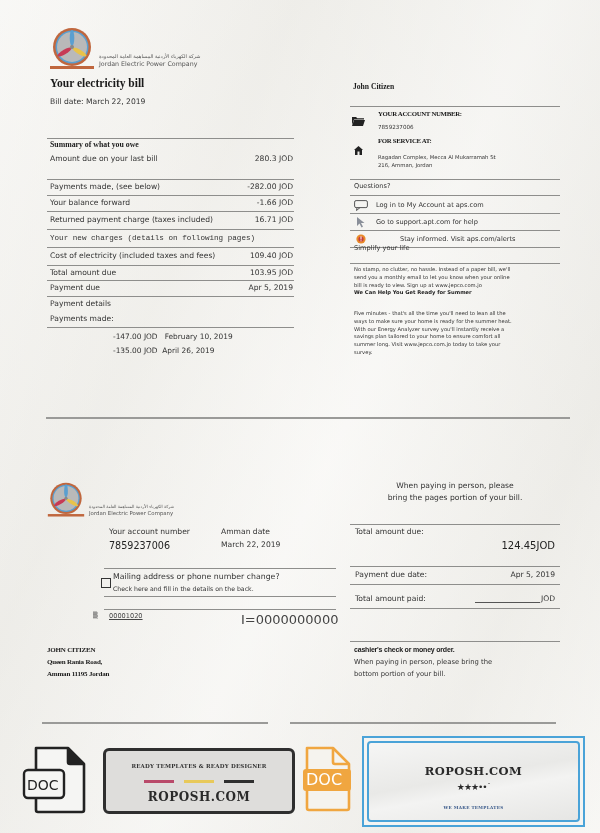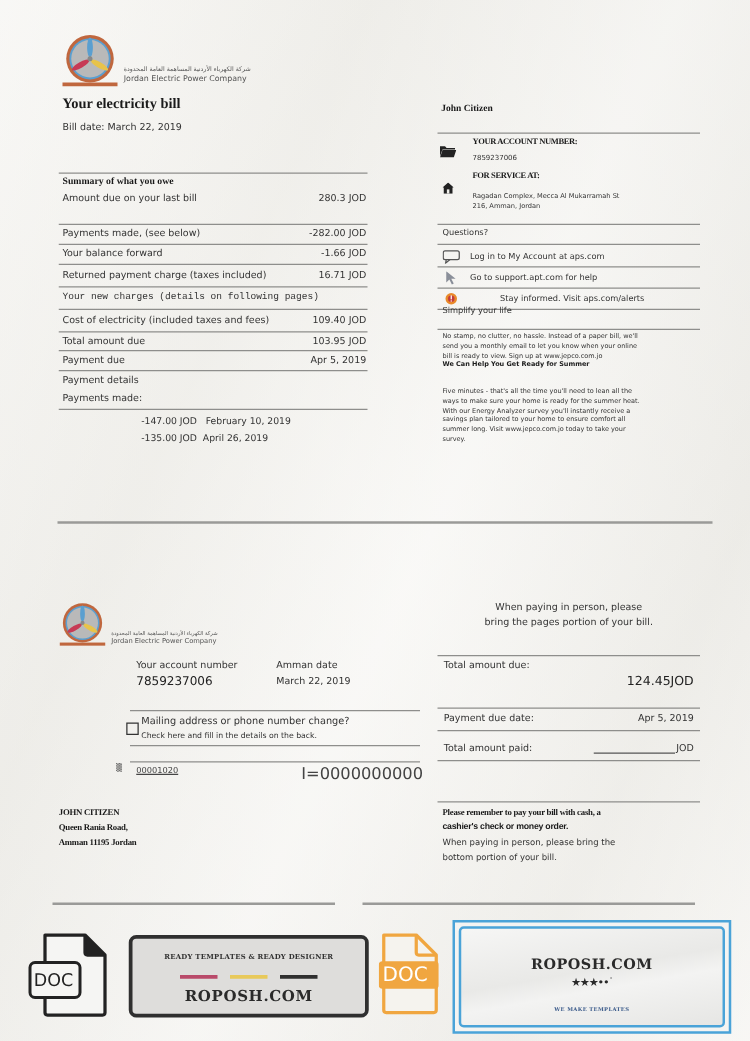--- a/index.html
+++ b/index.html
@@ -266,21 +266,20 @@
   <span>Total amount paid:</span>
   <span style="display:flex; align-items:flex-end;">
     <span style="display:inline-block; width:65px; border-bottom:1px solid #555; height:9px; margin-right:1px;"></span>
     <span>JOD</span>
   </span>
 </div>
 <div class="hr" style="left:350px; top:608px; width:210px;"></div>
 
 <div class="hr" style="left:350px; top:641px; width:210px;"></div>
 <div class="abs" style="left:354px; top:644px; width:210px; font-size:7px; line-height:12px; color:#333;">
-  <div class="bold" style="font-family:'Liberation Serif', serif; letter-spacing:-0.2px;">Please remember to pay your bill with cash, a</div>
   <div class="bold" style="font-family:Liberation Sans, sans-serif; letter-spacing:-0.2px;">cashier's check or money order.</div>
   <div style="font-size:6.8px;">When paying in person, please bring the</div>
   <div style="font-size:6.8px;">bottom portion of your bill.</div>
 </div>
 
 <div class="hr-thick" style="left:42px; top:722px; width:226px; height:1.5px;"></div>
 <div class="hr-thick" style="left:290px; top:722px; width:266px; height:1.5px;"></div>
 
 <div class="docicon" style="left:22px; top:746px;">
   <svg width="64" height="68" viewBox="0 0 64 68">

